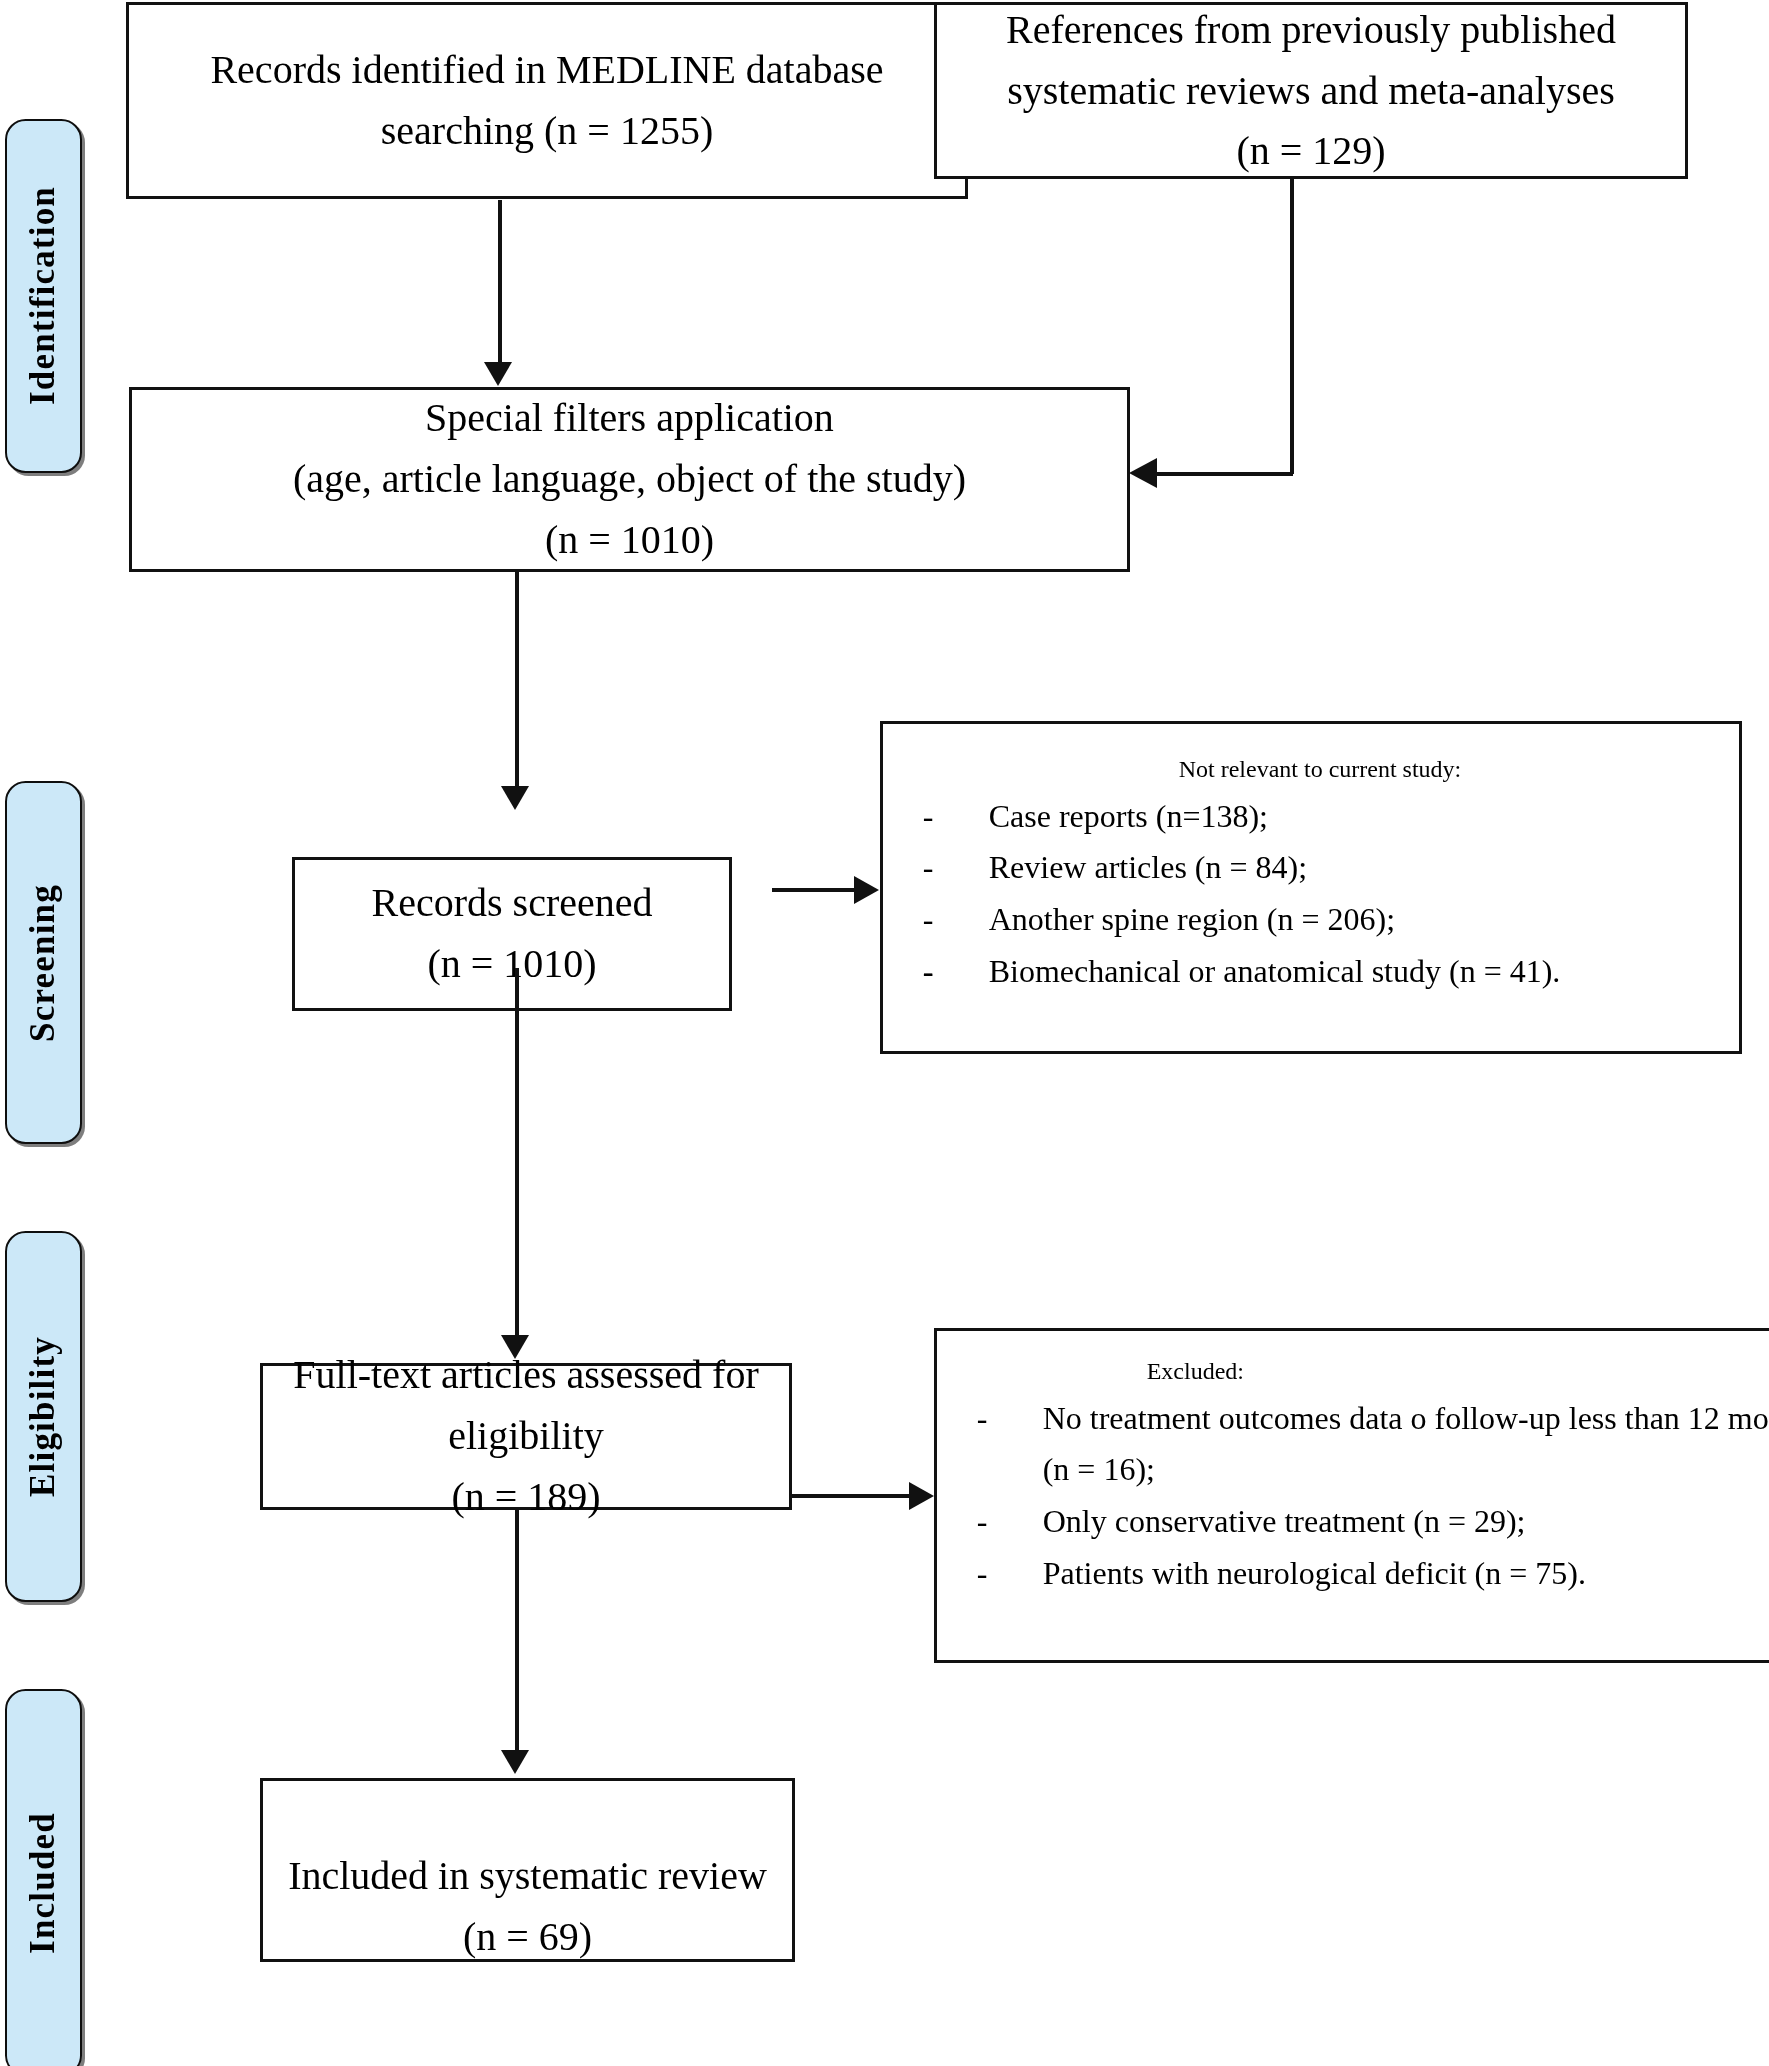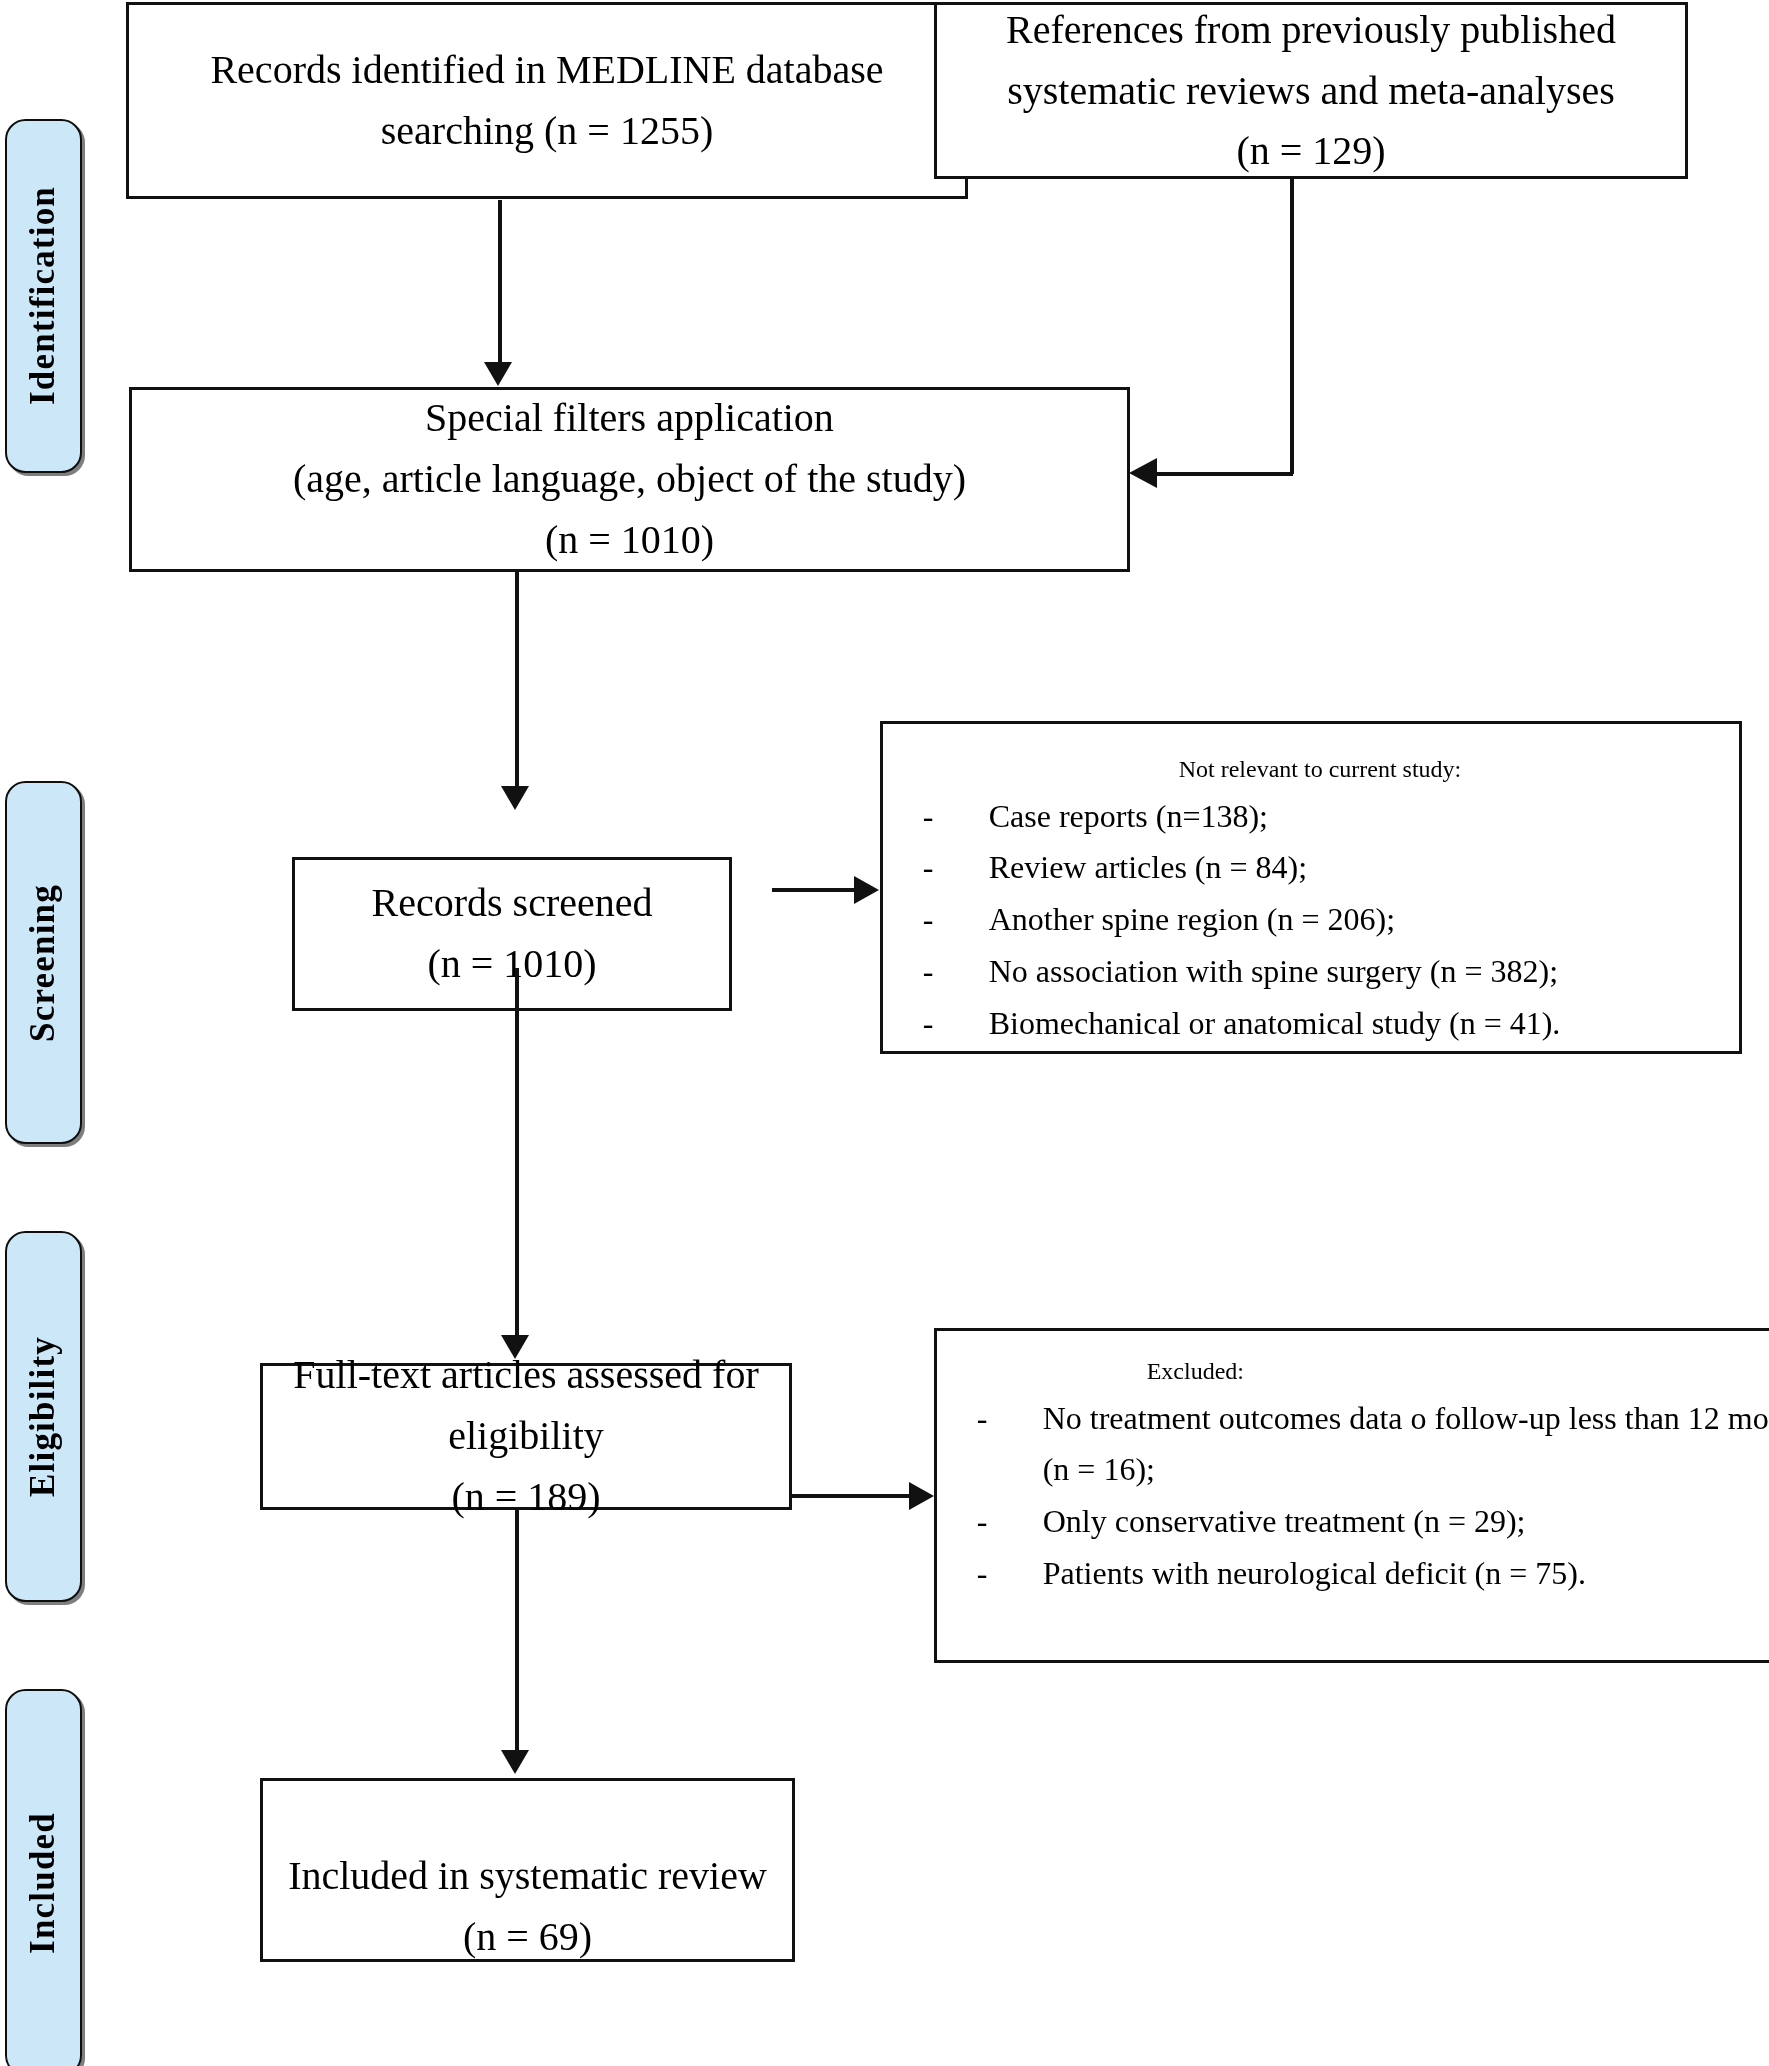--- a/index.html
+++ b/index.html
@@ -99,21 +99,20 @@
         <li>
           <span class="dash">-</span>
           <span>Review articles (n = 84);</span>
         </li>
         <li>
           <span class="dash">-</span>
           <span>Another spine region (n = 206);</span>
         </li>
         <li>
           <span class="dash">-</span>
-          <span>No association with spine surgery (n = 382);</span>
         </li>
         <li>
           <span class="dash">-</span>
           <span>Biomechanical or anatomical study (n = 41).</span>
         </li>
       </ul>
     </div>
   </div>
 
   <div class="box" style="left:260px;top:1363px;width:532px;height:147px;">

